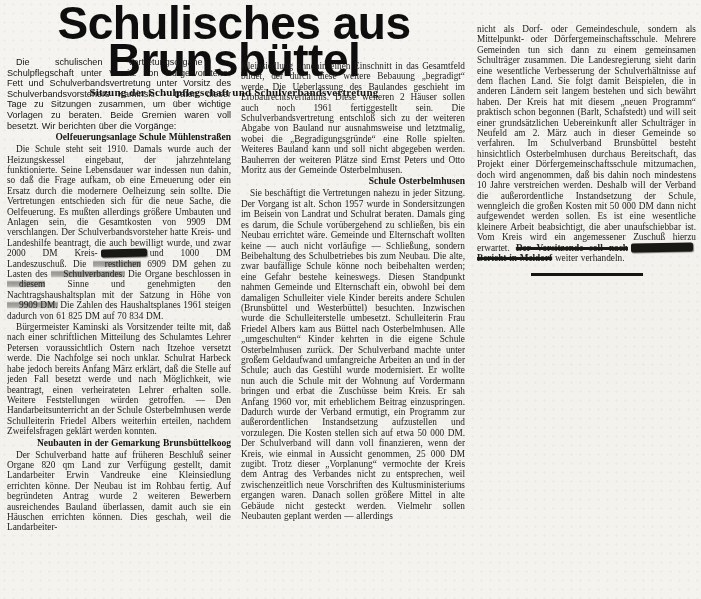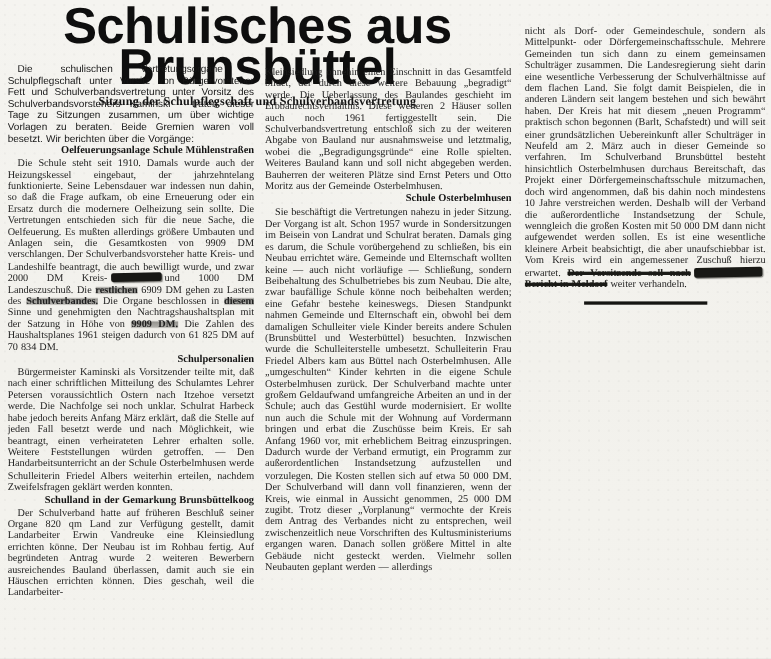--- a/index.html
+++ b/index.html
@@ -40,21 +40,22 @@
   }
   .ink-redaction {
     display:inline-block; width:46px; height:8px; background:#181815;
     border-radius:2px; margin:0 3px; vertical-align:-1px;
     transform:rotate(-1.2deg); box-shadow:1px 1px 1px rgba(20,20,15,0.5);
   }
   .ink-redaction.wide { width:62px; height:9px; }
   .inked {
     background:linear-gradient(180deg, transparent 12%, rgba(15,15,10,0.40) 30%,
                rgba(15,15,10,0.30) 72%, transparent 88%);
-    font-weight:bold;
+    font-weight:normal;
+    padding-left:12px;
   }
   .struck {
     text-decoration:line-through;
     text-decoration-thickness:2.5px; text-decoration-color:#1a1a16;
     font-weight:bold; color:#22221e;
   }
   .end-star { float:right; font-size:11px; line-height:10px; margin-right:4px; }
   .end-rule { width:112px; height:3px; background:#151512; margin:10px auto 0 auto; }
 </style>
 </head>
@@ -64,23 +65,22 @@
 
   <div class="masthead">
     <h1 class="headline">Schulisches aus Brunsbüttel</h1>
     <div class="subtitle">Sitzung der Schulpflegschaft und Schulverbandsvertretung</div>
   </div>
 
   <div class="col col-1">
     <p class="intro">Die schulischen Vertretungsorgane - Schulpflegschaft unter Vorsitz von Bürgervorsteher Fett und Schulverbandsvertretung unter Vorsitz des Schulverbandsvorstehers Kaminski - traten dieser Tage zu Sitzungen zusammen, um über wichtige Vorlagen zu beraten. Beide Gremien waren voll besetzt. Wir berichten über die Vorgänge:</p>
     <p class="section-heading">Oelfeuerungsanlage Schule Mühlenstraßen</p>
     <p><span>Die Schule steht seit 1910. Damals wurde auch der Heizungskessel eingebaut, der jahrzehntelang funktionierte. Seine Lebensdauer war indessen nun dahin, so daß die Frage aufkam, ob eine Erneuerung oder ein Ersatz durch die modernere Oelheizung sein sollte. Die Vertretungen entschieden sich für die neue Sache, die Oelfeuerung. Es mußten allerdings größere Umbauten und Anlagen sein, die Gesamtkosten von 9909 DM verschlangen. Der Schulverbandsvorsteher hatte Kreis- und Landeshilfe beantragt, die auch bewilligt wurde, und zwar 2000 DM Kreis-</span><span class="ink-redaction"></span><span>und 1000 DM Landeszuschuß. Die </span><span class="inked">restlichen</span><span> 6909 DM gehen zu Lasten des </span><span class="inked">Schulverbandes.</span><span> Die Organe beschlossen in </span><span class="inked">diesem</span><span> Sinne und genehmigten den Nachtragshaushaltsplan mit der Satzung in Höhe von </span><span class="inked">9909 DM.</span><span> Die Zahlen des Haushaltsplanes 1961 steigen dadurch von 61 825 DM auf 70 834 DM.</span></p>
-    <p class="section-heading">Schulpersonalien</p>
     <p>Bürgermeister Kaminski als Vorsitzender teilte mit, daß nach einer schriftlichen Mitteilung des Schulamtes Lehrer Petersen voraussichtlich Ostern nach Itzehoe versetzt werde. Die Nachfolge sei noch unklar. Schulrat Harbeck habe jedoch bereits Anfang März erklärt, daß die Stelle auf jeden Fall besetzt werde und nach Möglichkeit, wie beantragt, einen verheirateten Lehrer erhalten solle. Weitere Feststellungen würden getroffen. — Den Handarbeitsunterricht an der Schule Osterbelmhusen werde Schulleiterin Friedel Albers weiterhin erteilen, nachdem Zweifelsfragen geklärt werden konnten.</p>
-    <p class="section-heading">Schulland in der Gemarkung Brunsbüttelkoog</p>
+    <p class="section-heading">Neubauten in der Gemarkung Brunsbüttelkoog</p>
     <p>Der Schulverband hatte auf früheren Beschluß seiner Organe 820 qm Land zur Verfügung gestellt, damit Landarbeiter Erwin Vandreuke eine Kleinsiedlung errichten könne. Der Neubau ist im Rohbau fertig. Auf begründeten Antrag wurde 2 weiteren Bewerbern ausreichendes Bauland überlassen, damit auch sie ein Häuschen errichten können. Dies geschah, weil die Landarbeiter-</p>
   </div>
 
   <div class="col col-2">
     <p class="no-indent">Kleinsiedlung ohnehin einen Einschnitt in das Gesamtfeld bildet, der durch diese weitere Bebauung „begradigt“ werde. Die Ueberlassung des Baulandes geschieht im Erbbaurechtsverhältnis. Diese weiteren 2 Häuser sollen auch noch 1961 fertiggestellt sein. Die Schulverbandsvertretung entschloß sich zu der weiteren Abgabe von Bauland nur ausnahmsweise und letztmalig, wobei die „Begradigungsgründe“ eine Rolle spielten. Weiteres Bauland kann und soll nicht abgegeben werden. Bauherren der weiteren Plätze sind Ernst Peters und Otto Moritz aus der Gemeinde Osterbelmhusen.</p>
     <p class="section-heading">Schule Osterbelmhusen</p>
     <p>Sie beschäftigt die Vertretungen nahezu in jeder Sitzung. Der Vorgang ist alt. Schon 1957 wurde in Sondersitzungen im Beisein von Landrat und Schulrat beraten. Damals ging es darum, die Schule vorübergehend zu schließen, bis ein Neubau errichtet wäre. Gemeinde und Elternschaft wollten keine — auch nicht vorläufige — Schließung, sondern Beibehaltung des Schulbetriebes bis zum Neubau. Die alte, zwar baufällige Schule könne noch beibehalten werden; eine Gefahr bestehe keineswegs. Diesen Standpunkt nahmen Gemeinde und Elternschaft ein, obwohl bei dem damaligen Schulleiter viele Kinder bereits andere Schulen (Brunsbüttel und Westerbüttel) besuchten. Inzwischen wurde die Schulleiterstelle umbesetzt. Schulleiterin Frau Friedel Albers kam aus Büttel nach Osterbelmhusen. Alle „umgeschulten“ Kinder kehrten in die eigene Schule Osterbelmhusen zurück. Der Schulverband machte unter großem Geldaufwand umfangreiche Arbeiten an und in der Schule; auch das Gestühl wurde modernisiert. Er wollte nun auch die Schule mit der Wohnung auf Vordermann bringen und erbat die Zuschüsse beim Kreis. Er sah Anfang 1960 vor, mit erheblichem Beitrag einzuspringen. Dadurch wurde der Verband ermutigt, ein Programm zur außerordentlichen Instandsetzung aufzustellen und vorzulegen. Die Kosten stellen sich auf etwa 50 000 DM. Der Schulverband will dann voll finanzieren, wenn der Kreis, wie einmal in Aussicht genommen, 25 000 DM zugibt. Trotz dieser „Vorplanung“ vermochte der Kreis dem Antrag des Verbandes nicht zu entsprechen, weil zwischenzeitlich neue Vorschriften des Kultusministeriums ergangen waren. Danach sollen größere Mittel in alte Gebäude nicht gesteckt werden. Vielmehr sollen Neubauten geplant werden — allerdings</p>
   </div>
 
   <div class="col col-3">

